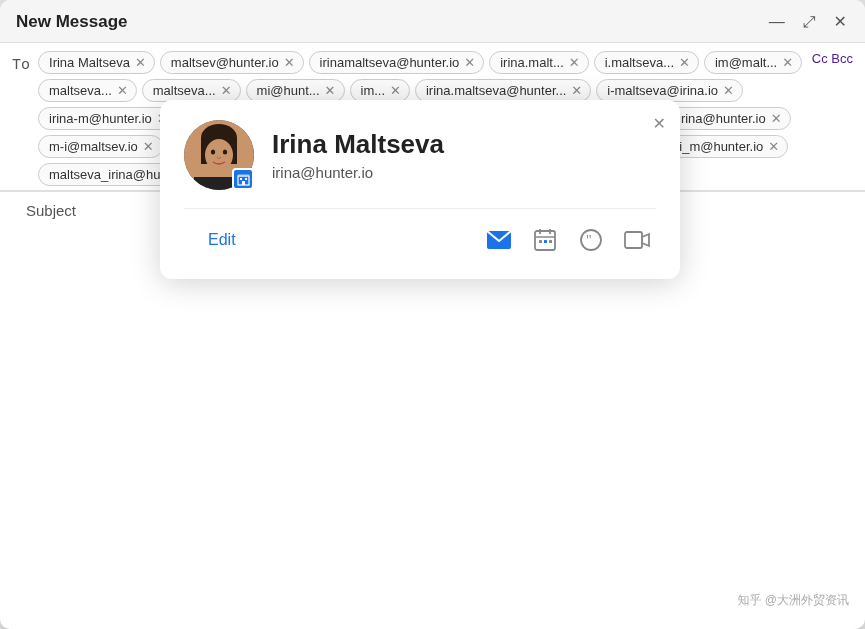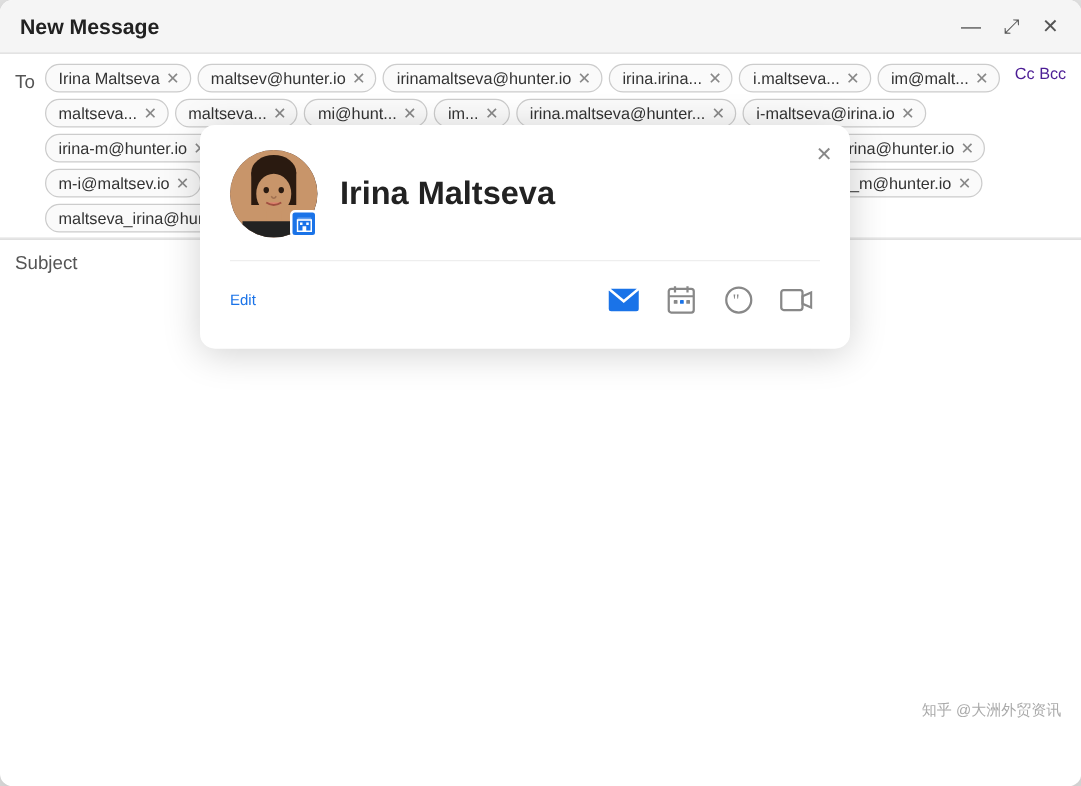--- a/index.html
+++ b/index.html
@@ -66,20 +66,21 @@
       position: relative;
       flex-shrink: 0;
     }
 
     .to-label {
       color: #555;
       font-size: 15px;
       margin-right: 8px;
       padding-top: 6px;
       flex-shrink: 0;
+      font-family: Liberation Mono, monospace;
     }
 
     .tags-area {
       display: flex;
       flex-wrap: wrap;
       gap: 5px;
       flex: 1;
       position: relative;
     }
 
@@ -123,20 +124,21 @@
       display: flex;
       align-items: center;
       padding: 10px 12px;
       border-top: 1px solid #e0e0e0;
       flex-shrink: 0;
     }
 
     .subject-label {
       color: #555;
       font-size: 15px;
+      margin-left: 14px;
     }
 
     .cc-bcc {
       margin-left: auto;
       color: #4c1d95;
       font-size: 13px;
       cursor: pointer;
     }
 
     
@@ -208,27 +210,28 @@
     .popup-actions {
       display: flex;
       align-items: center;
       gap: 0;
       border-top: 1px solid #eee;
       padding-top: 12px;
     }
 
     .popup-edit-btn {
       color: #1a73e8;
-      font-size: 12px;
+      font-size: 16px;
       font-weight: 500;
       background: none;
       border: none;
       cursor: pointer;
       padding: 4px 8px 4px 0;
       margin-right: 16px;
+      margin-left: 24px;
     }
 
     .popup-icon-group {
       display: flex;
       gap: 8px;
       align-items: center;
       margin-left: auto;
     }
 
     .popup-icon-btn {
@@ -258,21 +261,21 @@
       margin-left: 8px;
       align-self: flex-start;
       position: absolute;
       top: 14px;
       right: 14px;
     }
 
     
     .watermark {
       position: absolute;
-      bottom: 52px;
+      bottom: 20px;
       right: 16px;
       font-size: 12px;
       color: #aaa;
       z-index: 1;
     }
   </style>
 </head>
 <body>
 
 <div class="window">
@@ -297,21 +300,21 @@
       <span class="tag">
         <span>maltsev@hunter.io</span>
         <span class="tag-x">✕</span>
       </span>
       <span class="tag">
         <span>irinamaltseva@hunter.io</span>
         <span class="tag-x">✕</span>
       </span>
 
       <span class="tag">
-        <span>irina.irina...</span>
+        <span>irina.malt...</span>
         <span class="tag-x">✕</span>
       </span>
       <span class="tag">
         <span>i.maltseva...</span>
         <span class="tag-x">✕</span>
       </span>
       <span class="tag">
         <span>im@malt...</span>
         <span class="tag-x">✕</span>
       </span>
@@ -443,20 +446,21 @@
             <rect x="1" y="3" width="11" height="9" fill="none" stroke="#fff" stroke-width="1.2"></rect>
             <rect x="3" y="5" width="2" height="2" fill="#fff"></rect>
             <rect x="8" y="5" width="2" height="2" fill="#fff"></rect>
             <rect x="5" y="8" width="3" height="4" fill="#fff"></rect>
             <rect x="1" y="1" width="11" height="2.5" fill="#fff" opacity="0.3"></rect>
           </svg>
         </div>
       </div>
       <div>
         <div class="popup-name">Irina Maltseva</div>
+        <div class="popup-email">irina@hunter.io</div>
       </div>
     </div>
 
     <div class="popup-actions">
       <button class="popup-edit-btn">Edit</button>
       <div class="popup-icon-group">
         <button class="popup-icon-btn blue">
           <svg width="26" height="20" viewBox="0 0 26 20">
             <rect x="1" y="1" width="24" height="18" rx="2" fill="#1a73e8"></rect>
             <polyline points="1,1 13,11 25,1" fill="none" stroke="#fff" stroke-width="2"></polyline>

